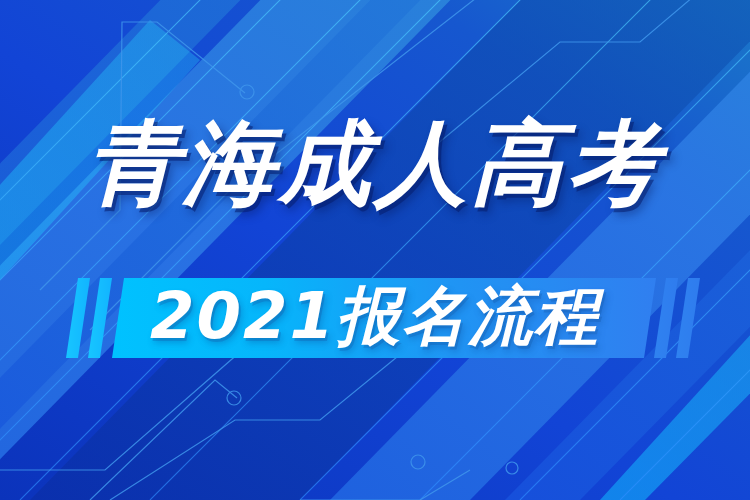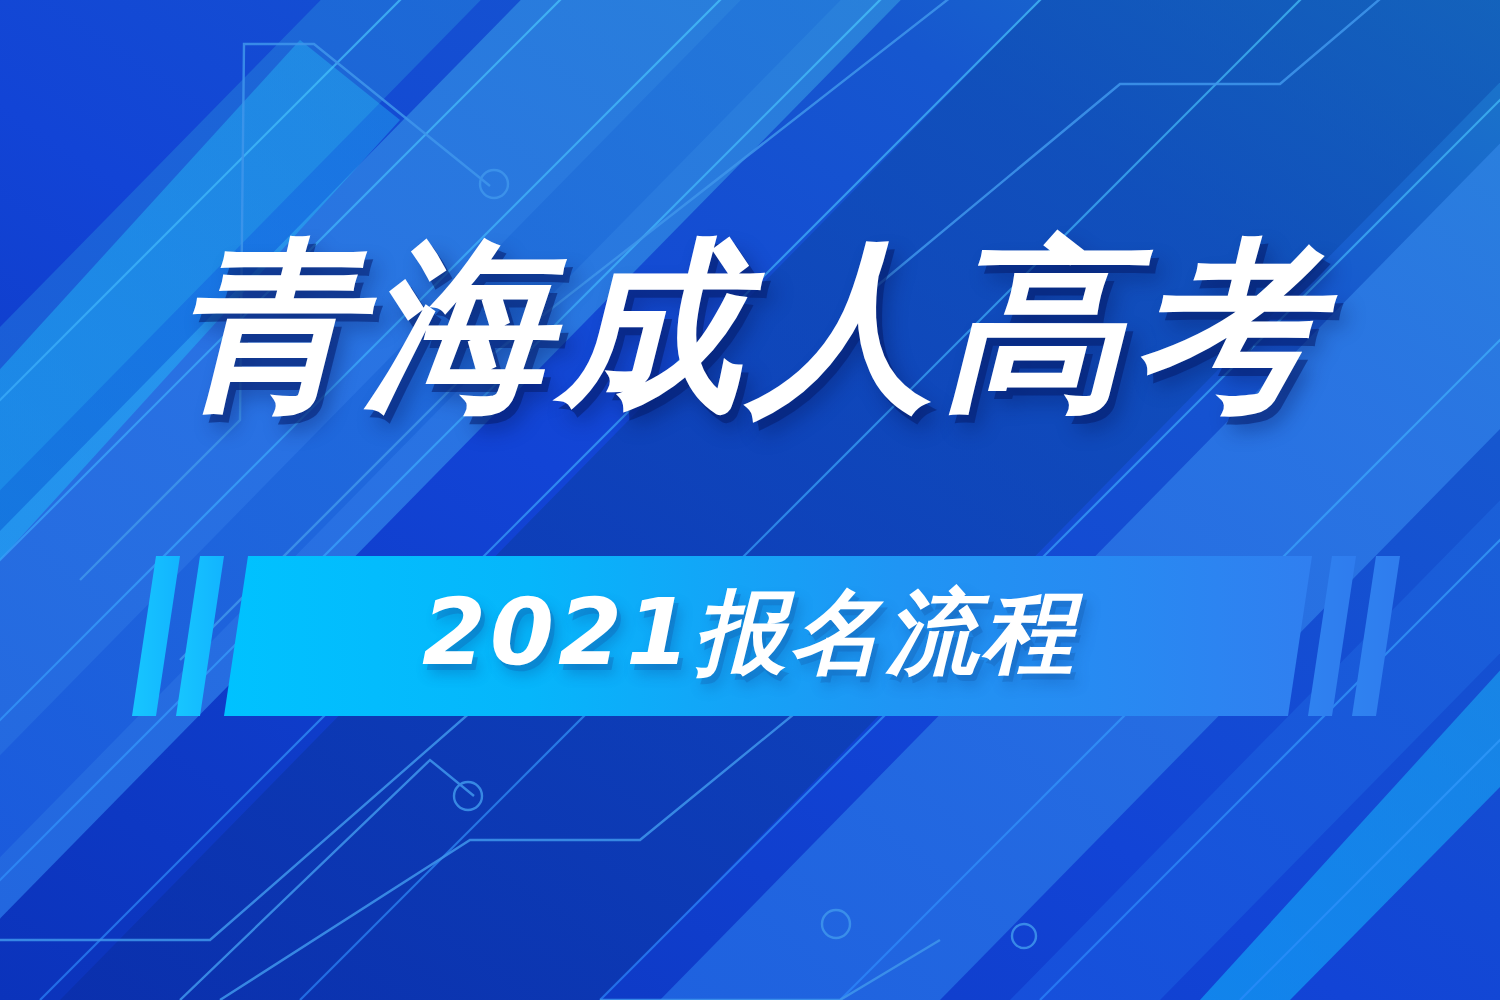--- a/index.html
+++ b/index.html
@@ -67,21 +67,21 @@
     position: absolute;
     left: 0;
     right: 0;
     top: 281px;
     text-align: center;
     pointer-events: none;
   }
   .sub-text {
     display: inline-block;
     font-family: "DejaVu Sans", "Liberation Sans", sans-serif;
-    font-size: 46px;
+    font-size: 64px;
     line-height: 70px;
     font-weight: 700;
     font-style: italic;
     color: #ffffff;
     letter-spacing: 2px;
     white-space: nowrap;
     text-shadow:
        2px 3px 0px rgba(20, 90, 170, 0.30),
        3px 5px 7px rgba(10, 60, 140, 0.30);
   }

